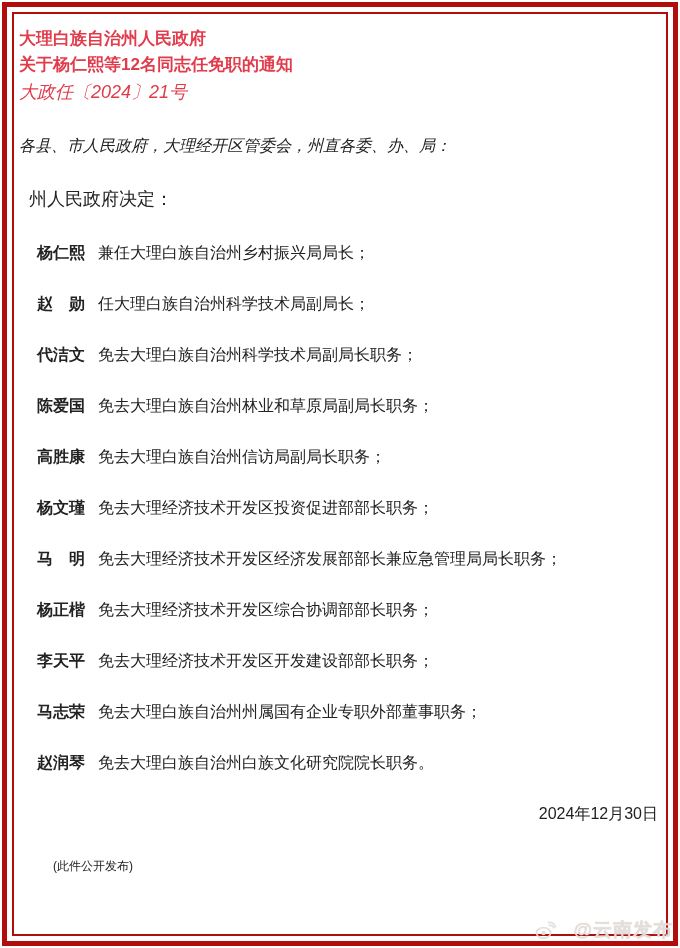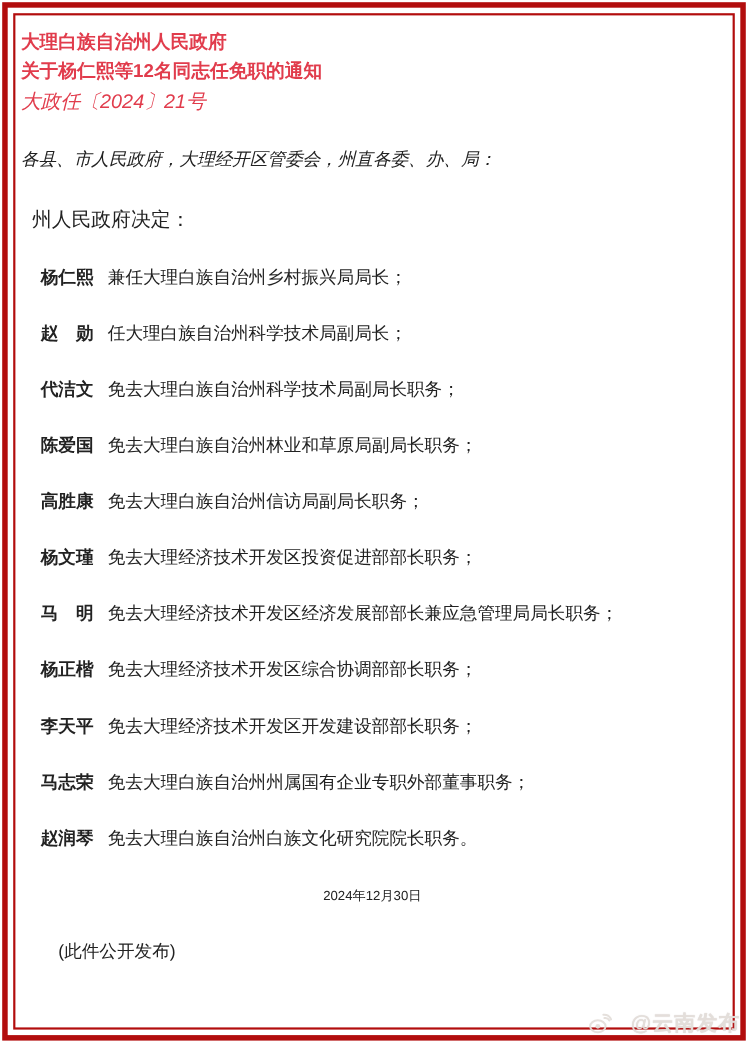--- a/index.html
+++ b/index.html
@@ -71,27 +71,27 @@
   }
   .entry .name {
     display: inline-block;
     min-width: 48px;
     font-weight: bold;
     margin-right: 13px;
   }
   .doc-date {
     margin-top: 24px;
     padding-right: 3px;
-    text-align: center;
-    font-size: 12px;
+    text-align: right;
+    font-size: 16px;
     line-height: 22px;
   }
   .footer-note {
     margin: 30px 0 0 34px;
-    font-size: 16px;
+    font-size: 12px;
     line-height: 22px;
   }
   .watermark {
     position: absolute;
     right: 7px;
     bottom: 5px;
     display: flex;
     align-items: center;
     gap: 15px;
     z-index: 5;

